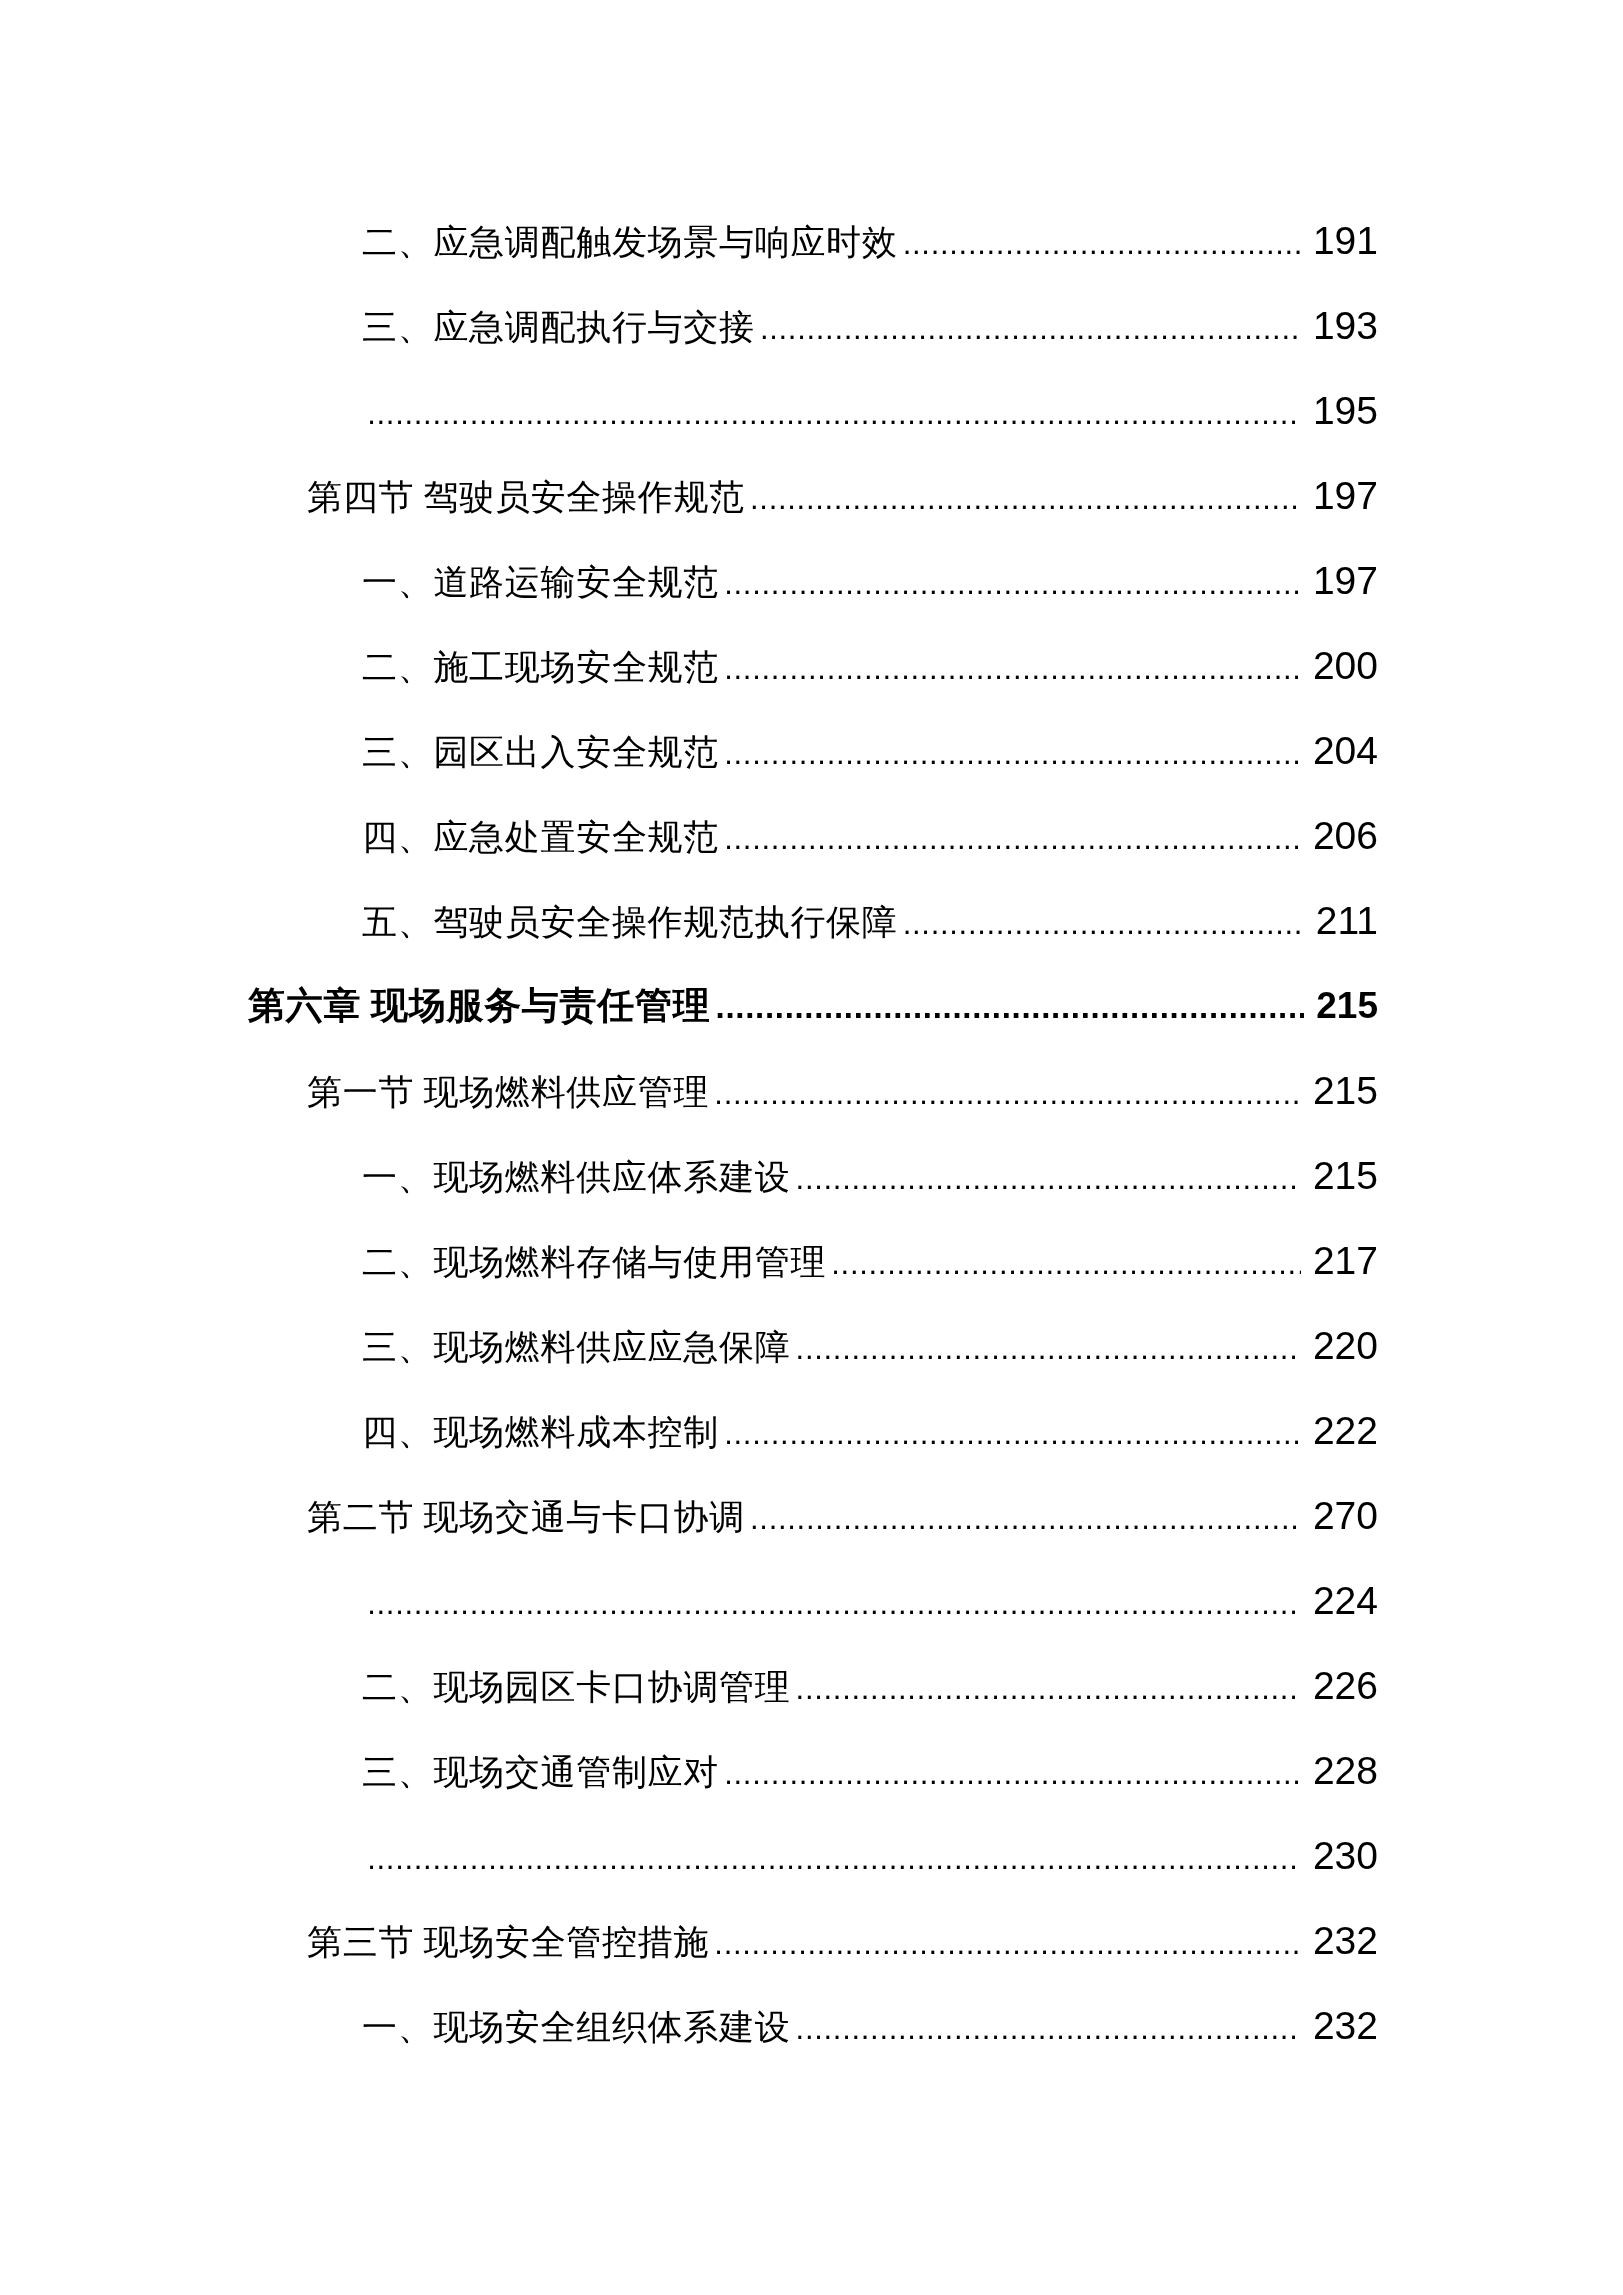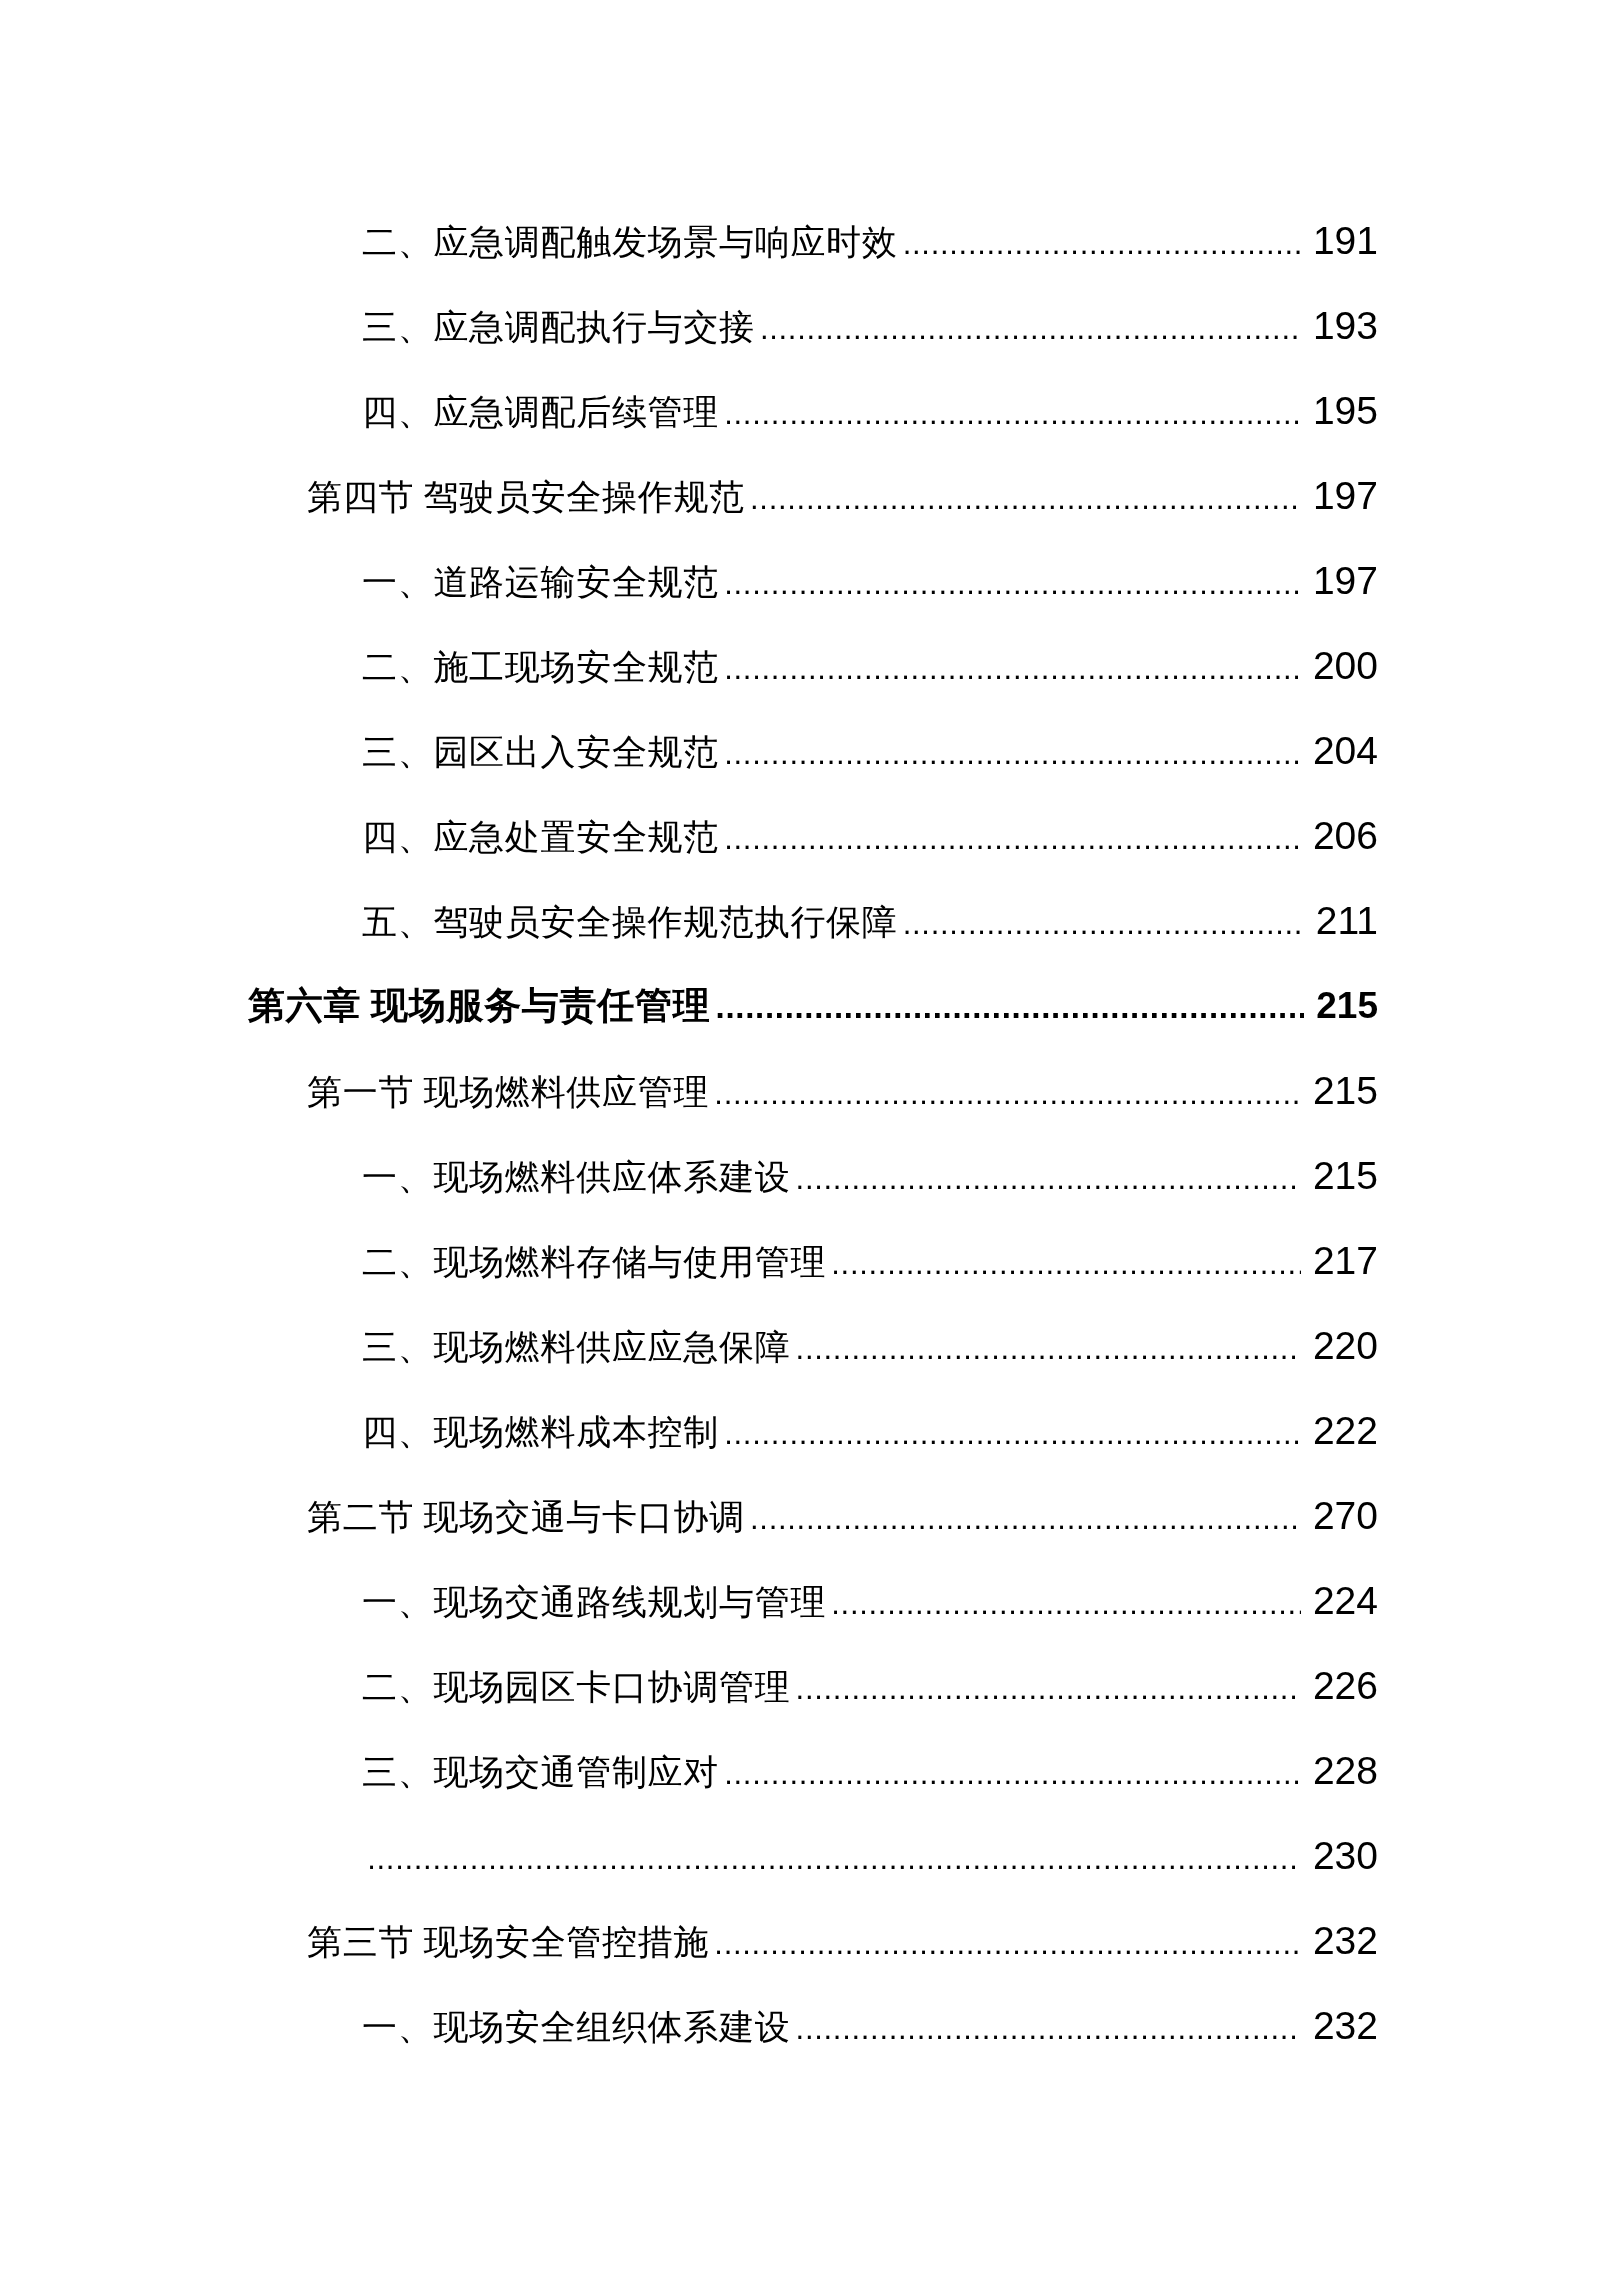--- a/index.html
+++ b/index.html
@@ -68,21 +68,20 @@
     <span class="toc-label">二、应急调配触发场景与响应时效</span>
     <span class="toc-leader">......................................................................................................................................................</span>
     <span class="toc-page">191</span>
   </div>
       <div class="toc-row level-item">
     <span class="toc-label">三、应急调配执行与交接</span>
     <span class="toc-leader">......................................................................................................................................................</span>
     <span class="toc-page">193</span>
   </div>
       <div class="toc-row level-item">
-    <span class="toc-label">四、应急调配后续管理</span>
     <span class="toc-leader">......................................................................................................................................................</span>
     <span class="toc-page">195</span>
   </div>
       <div class="toc-row level-section">
     <span class="toc-label">第四节 驾驶员安全操作规范</span>
     <span class="toc-leader">......................................................................................................................................................</span>
     <span class="toc-page">197</span>
   </div>
       <div class="toc-row level-item">
     <span class="toc-label">一、道路运输安全规范</span>
@@ -138,21 +137,20 @@
     <span class="toc-label">四、现场燃料成本控制</span>
     <span class="toc-leader">......................................................................................................................................................</span>
     <span class="toc-page">222</span>
   </div>
       <div class="toc-row level-section">
     <span class="toc-label">第二节 现场交通与卡口协调</span>
     <span class="toc-leader">......................................................................................................................................................</span>
     <span class="toc-page">270</span>
   </div>
       <div class="toc-row level-item">
-    <span class="toc-label">一、现场交通路线规划与管理</span>
     <span class="toc-leader">......................................................................................................................................................</span>
     <span class="toc-page">224</span>
   </div>
       <div class="toc-row level-item">
     <span class="toc-label">二、现场园区卡口协调管理</span>
     <span class="toc-leader">......................................................................................................................................................</span>
     <span class="toc-page">226</span>
   </div>
       <div class="toc-row level-item">
     <span class="toc-label">三、现场交通管制应对</span>

